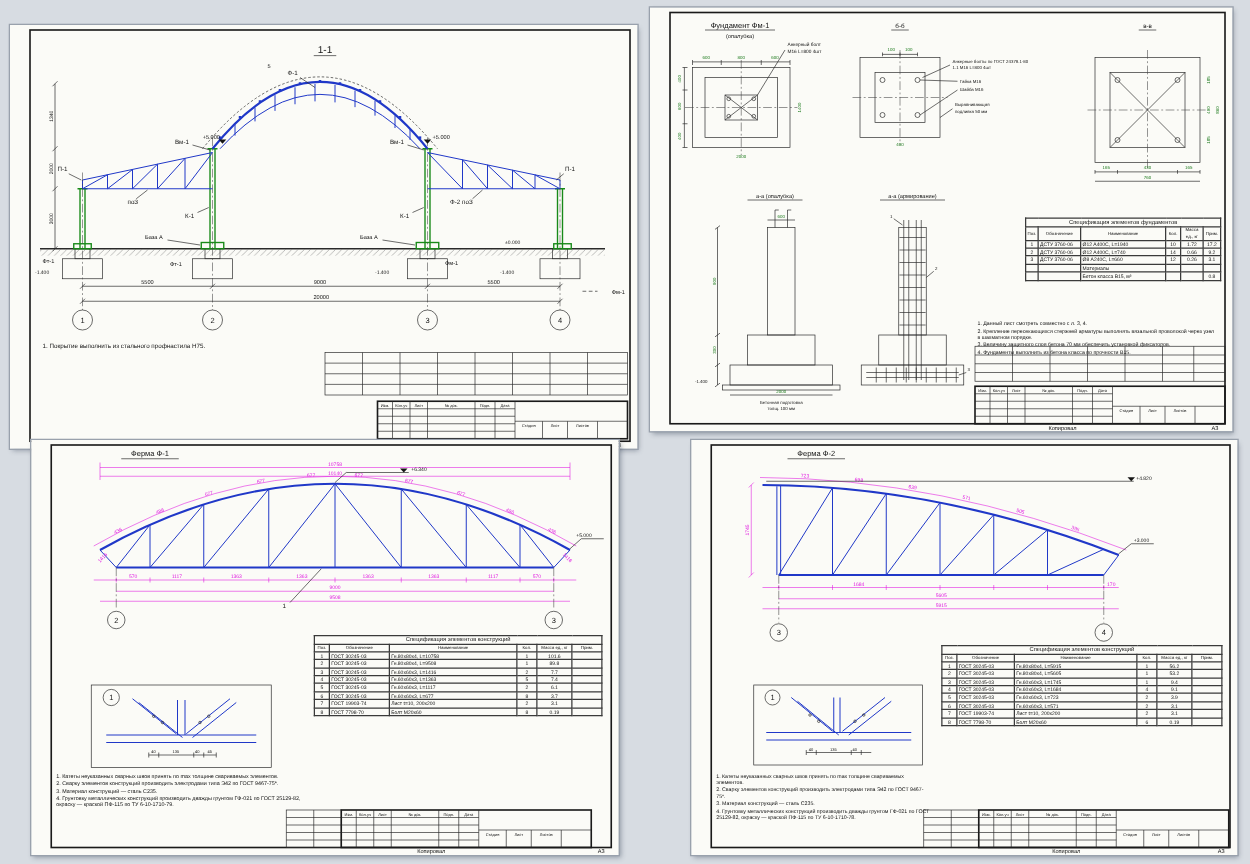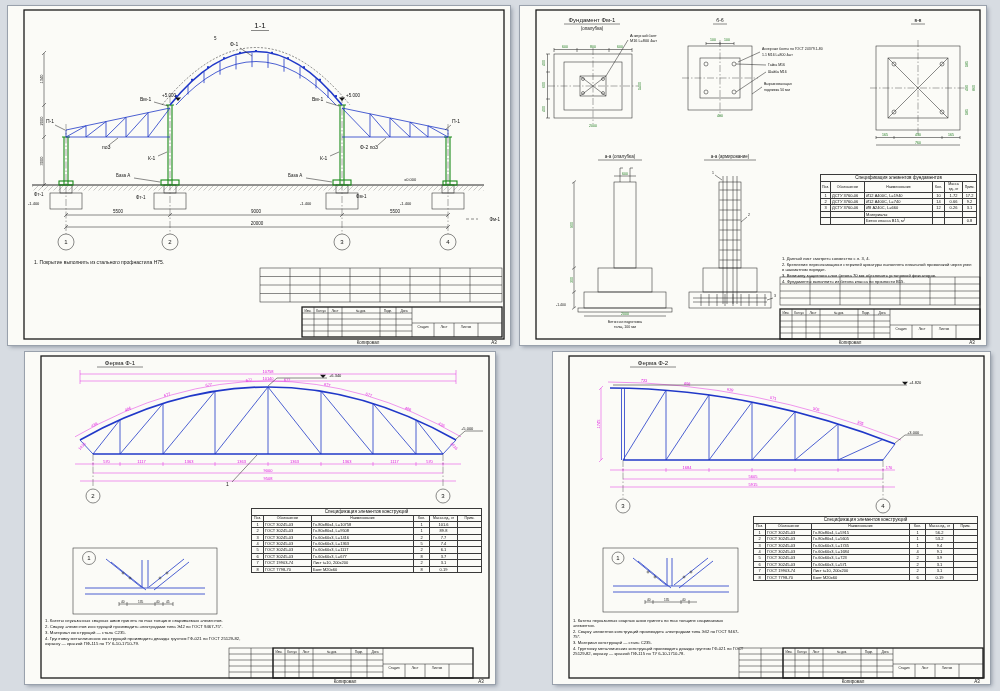--- a/index.html
+++ b/index.html
@@ -27,21 +27,21 @@
        white-space:nowrap;font-size:4px;line-height:1.35;text-align:left}
   .spec th{text-align:center;font-size:3.5px;white-space:normal}
   .spec .tt{font-size:4.6px;text-align:center}
   .spec td:nth-child(1),.spec td:nth-child(4),.spec td:nth-child(5),.spec td:nth-child(6){text-align:center}
   .notes{position:absolute;color:#111}
   .notes div{margin-bottom:1px}
 </style>
 </head>
 <body>
 
-<div class="sheet" style="left:8px;top:6px;width:502px;height:339px">
+<div class="sheet" style="left:8px;top:20px;width:502px;height:339px">
 <svg width="502" height="339" viewBox="0 0 502 339">
   <defs>
         <pattern id="ph1" width="5" height="5" patternUnits="userSpaceOnUse">
     <path d="M0,5 L5,0" stroke="#666" stroke-width=".35"></path>
         </pattern>
       </defs>
   <rect class="fb" x="16" y="4" width="480" height="329"></rect>
   <g>
     <text class="t8 mid" x="252" y="22">1-1</text>
     <path class="fl" d="M243,24.5 H261"></path>

